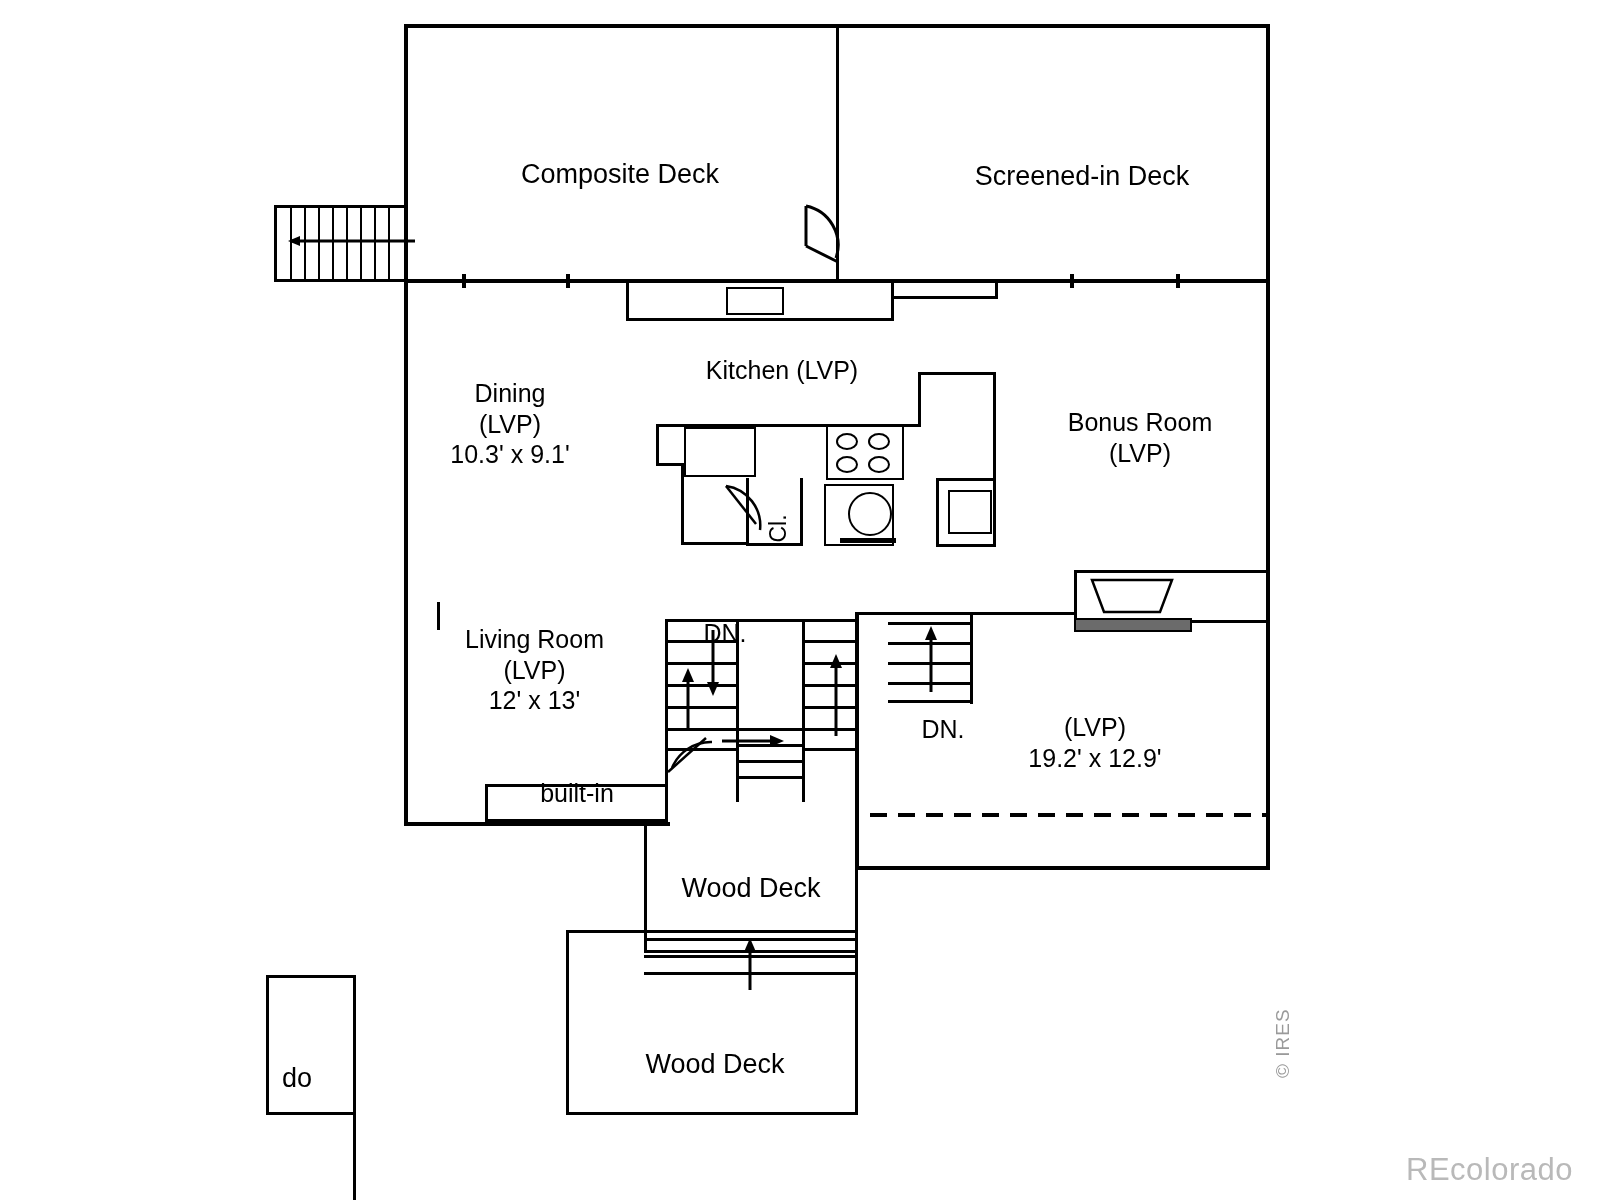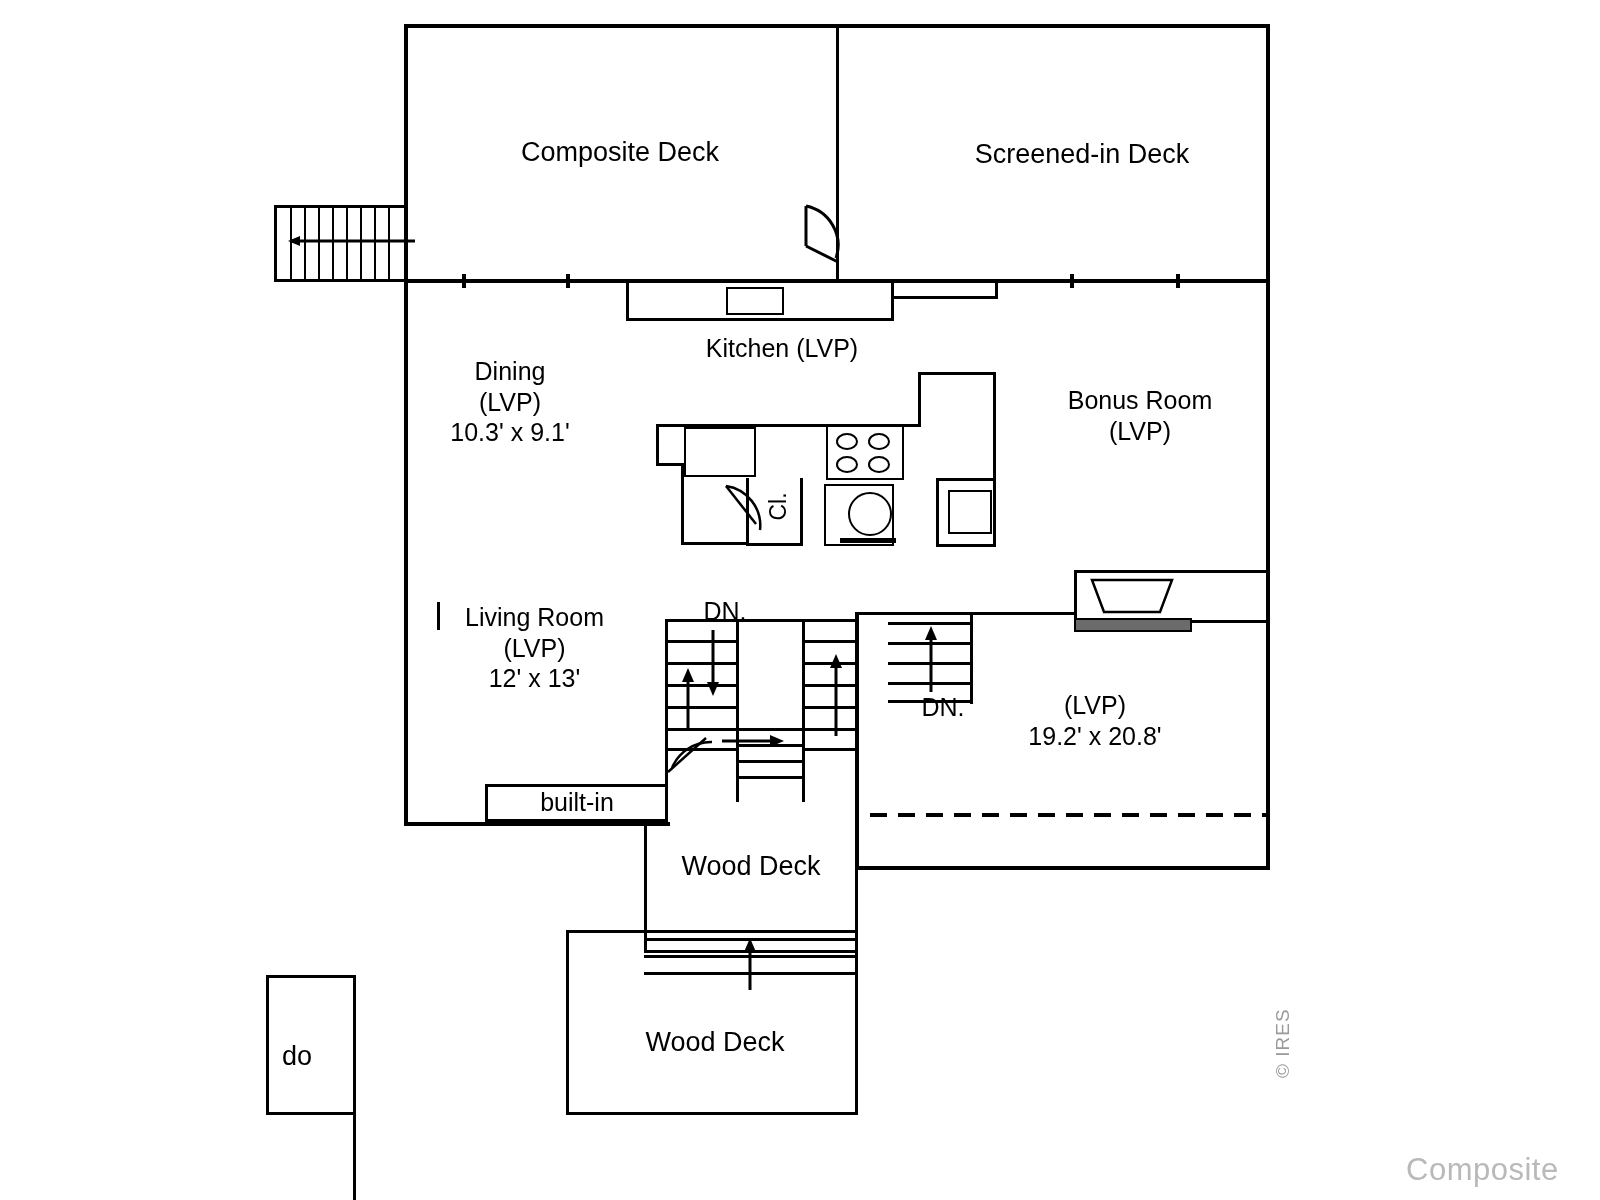--- a/index.html
+++ b/index.html
@@ -22,20 +22,21 @@
   .wall {
     position: absolute;
     background: #000000;
   }
   .room-label {
     position: absolute;
     text-align: center;
     line-height: 1.22;
     white-space: nowrap;
     color: #000000;
+    margin-top: 22px;
   }
   .room-label .ln {
     display: block;
   }
   .big {
     font-size: 27px;
   }
   .med {
     font-size: 25px;
   }
@@ -303,52 +304,52 @@
   </div>
 
   <div class="room-label med" style="left:412px; top:602px; width:245px;">
     <span class="ln">Living Room</span>
     <span class="ln">(LVP)</span>
     <span class="ln">12' x 13'</span>
   </div>
 
   <div class="room-label med" style="left:965px; top:690px; width:260px;">
     <span class="ln">(LVP)</span>
-    <span class="ln">19.2' x 20.8'</span>
+    <span class="ln">19.2' x 12.9'</span>
   </div>
 
   <div class="room-label big" style="left:640px; top:850px; width:222px;">
     <span class="ln">Wood Deck</span>
   </div>
 
   <div class="room-label big" style="left:600px; top:1026px; width:230px;">
     <span class="ln">Wood Deck</span>
   </div>
 
   <div class="room-label small" style="left:758px; top:495px; width:40px; line-height:1.0;">
     <span class="ln" style="display:inline-block; transform:rotate(-90deg); transform-origin:center; white-space:nowrap;">Cl.</span>
   </div>
 
-  <div class="room-label med" style="left:492px; top:787px; width:170px;text-align:center;">
+  <div class="room-label med" style="left:492px; top:756px; width:170px;text-align:center;">
     <span class="ln">built-in</span>
   </div>
 
   <div class="room-label med" style="left:680px; top:596px; width:90px;">
     <span class="ln">DN.</span>
   </div>
 
   <div class="room-label med" style="left:903px; top:692px; width:80px;">
     <span class="ln">DN.</span>
   </div>
 
   <div class="room-label big" style="left:242px; top:1040px; width:70px; text-align:right;">
     <span class="ln">do</span>
   </div>
 
   <div class="watermark-ires" style="left:1272px; top:1078px; transform:rotate(-90deg); transform-origin:left top;">
     <span>© IRES</span>
   </div>
 
   <div class="watermark-re" style="left:1406px; top:1152px;">
-    <span>Composite</span>
+    <span>REcolorado</span>
   </div>
 
 </div>
 
 </body></html>

